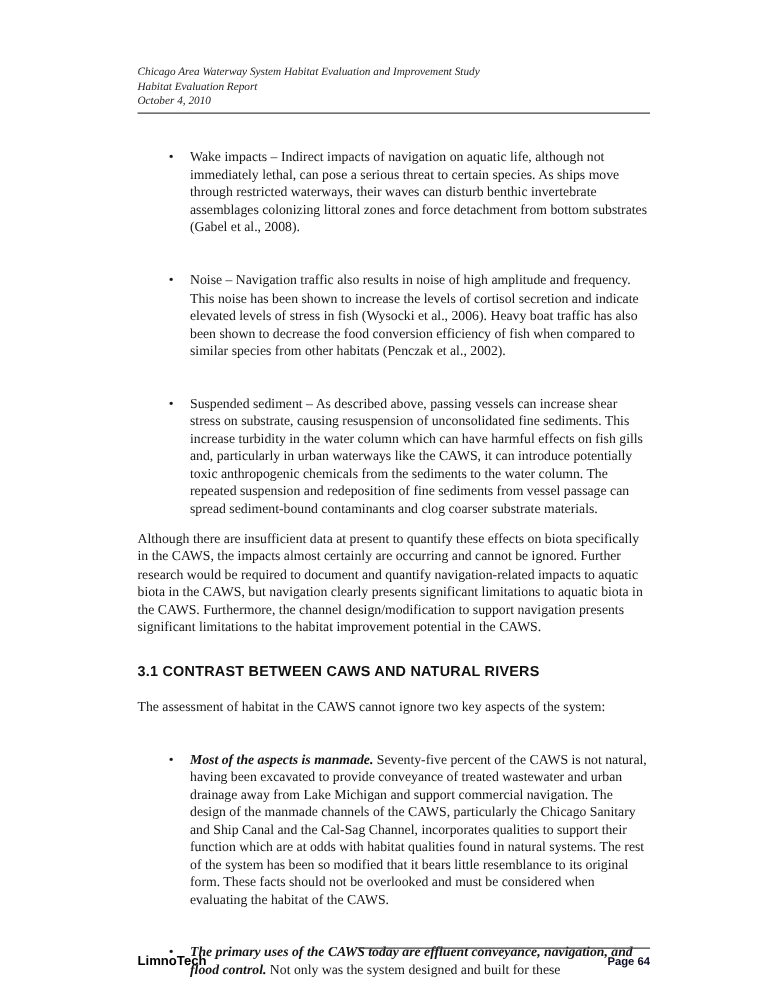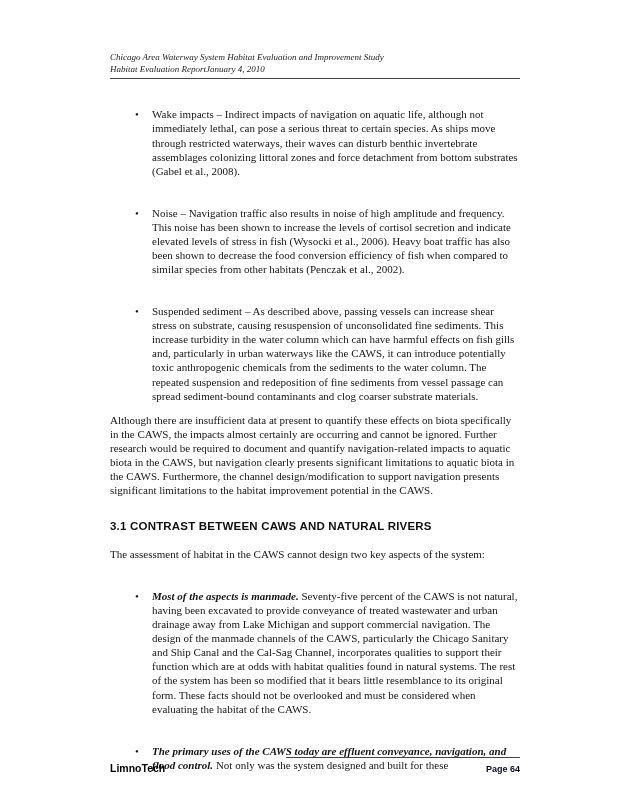--- a/index.html
+++ b/index.html
@@ -12,21 +12,21 @@
     background: #ffffff;
     font-family: "Liberation Serif", serif;
     font-size: 11px;
     line-height: 1.28;
     color: #151515;
     padding: 52px 99px 0 110px;
     overflow: hidden;
   }
   
   .hdr { font-style: italic; font-size: 9px; line-height: 1.3; color: #222; }
-  .hdr-line2 { display: flex; justify-content: flex-start; }
+  .hdr-line2 { display: flex; justify-content: center; flex-direction: column; }
   .hdr-rule {
     border: none; border-top: 1px solid #444;
     margin: 3px 0 16px 0; height: 0;
   }
   
   ul.bullets { list-style: none; margin: 0; padding: 0; }
   ul.bullets li {
     position: relative;
     padding-left: 42px;
     margin-bottom: 10px;
@@ -70,21 +70,21 @@
 </style>
 </head>
 <body>
 
 <div class="page">
 
   <header class="hdr">
     <div>Chicago Area Waterway System Habitat Evaluation and Improvement Study</div>
     <div class="hdr-line2">
       <span>Habitat Evaluation Report</span>
-      <span>January 4, 2010</span>
+      <span>October 4, 2010</span>
     </div>
     <hr class="hdr-rule">
   </header>
 
   <main>
 
     <ul class="bullets">
       <li>
         <span>Wake impacts – Indirect impacts of navigation on aquatic life, although not immediately lethal, can pose a serious threat to certain species. As ships move through restricted waterways, their waves can disturb benthic invertebrate assemblages colonizing littoral zones and force detachment from bottom substrates (Gabel et al., 2008).</span>
       </li>
@@ -93,21 +93,21 @@
       </li>
       <li>
         <span>Suspended sediment – As described above, passing vessels can increase shear stress on substrate, causing resuspension of unconsolidated fine sediments. This increase turbidity in the water column which can have harmful effects on fish gills and, particularly in urban waterways like the CAWS, it can introduce potentially toxic anthropogenic chemicals from the sediments to the water column. The repeated suspension and redeposition of fine sediments from vessel passage can spread sediment-bound contaminants and clog coarser substrate materials.</span>
       </li>
     </ul>
 
     <p class="para">Although there are insufficient data at present to quantify these effects on biota specifically in the CAWS, the impacts almost certainly are occurring and cannot be ignored. Further research would be required to document and quantify navigation-related impacts to aquatic biota in the CAWS, but navigation clearly presents significant limitations to aquatic biota in the CAWS. Furthermore, the channel design/modification to support navigation presents significant limitations to the habitat improvement potential in the CAWS.</p>
 
     <h2 class="section-heading">3.1 CONTRAST BETWEEN CAWS AND NATURAL RIVERS</h2>
 
-    <p class="para-tight">The assessment of habitat in the CAWS cannot design two key aspects of the system:</p>
+    <p class="para-tight">The assessment of habitat in the CAWS cannot ignore two key aspects of the system:</p>
 
     <ul class="bullets">
       <li>
         <span class="lead">Most of the aspects is manmade.</span>
         <span>Seventy-five percent of the CAWS is not natural, having been excavated to provide conveyance of treated wastewater and urban drainage away from Lake Michigan and support commercial navigation. The design of the manmade channels of the CAWS, particularly the Chicago Sanitary and Ship Canal and the Cal-Sag Channel, incorporates qualities to support their function which are at odds with habitat qualities found in natural systems. The rest of the system has been so modified that it bears little resemblance to its original form. These facts should not be overlooked and must be considered when evaluating the habitat of the CAWS.</span>
       </li>
       <li>
         <span class="lead">The primary uses of the CAWS today are effluent conveyance, navigation, and flood control.</span>
         <span>Not only was the system designed and built for these</span>
       </li>

